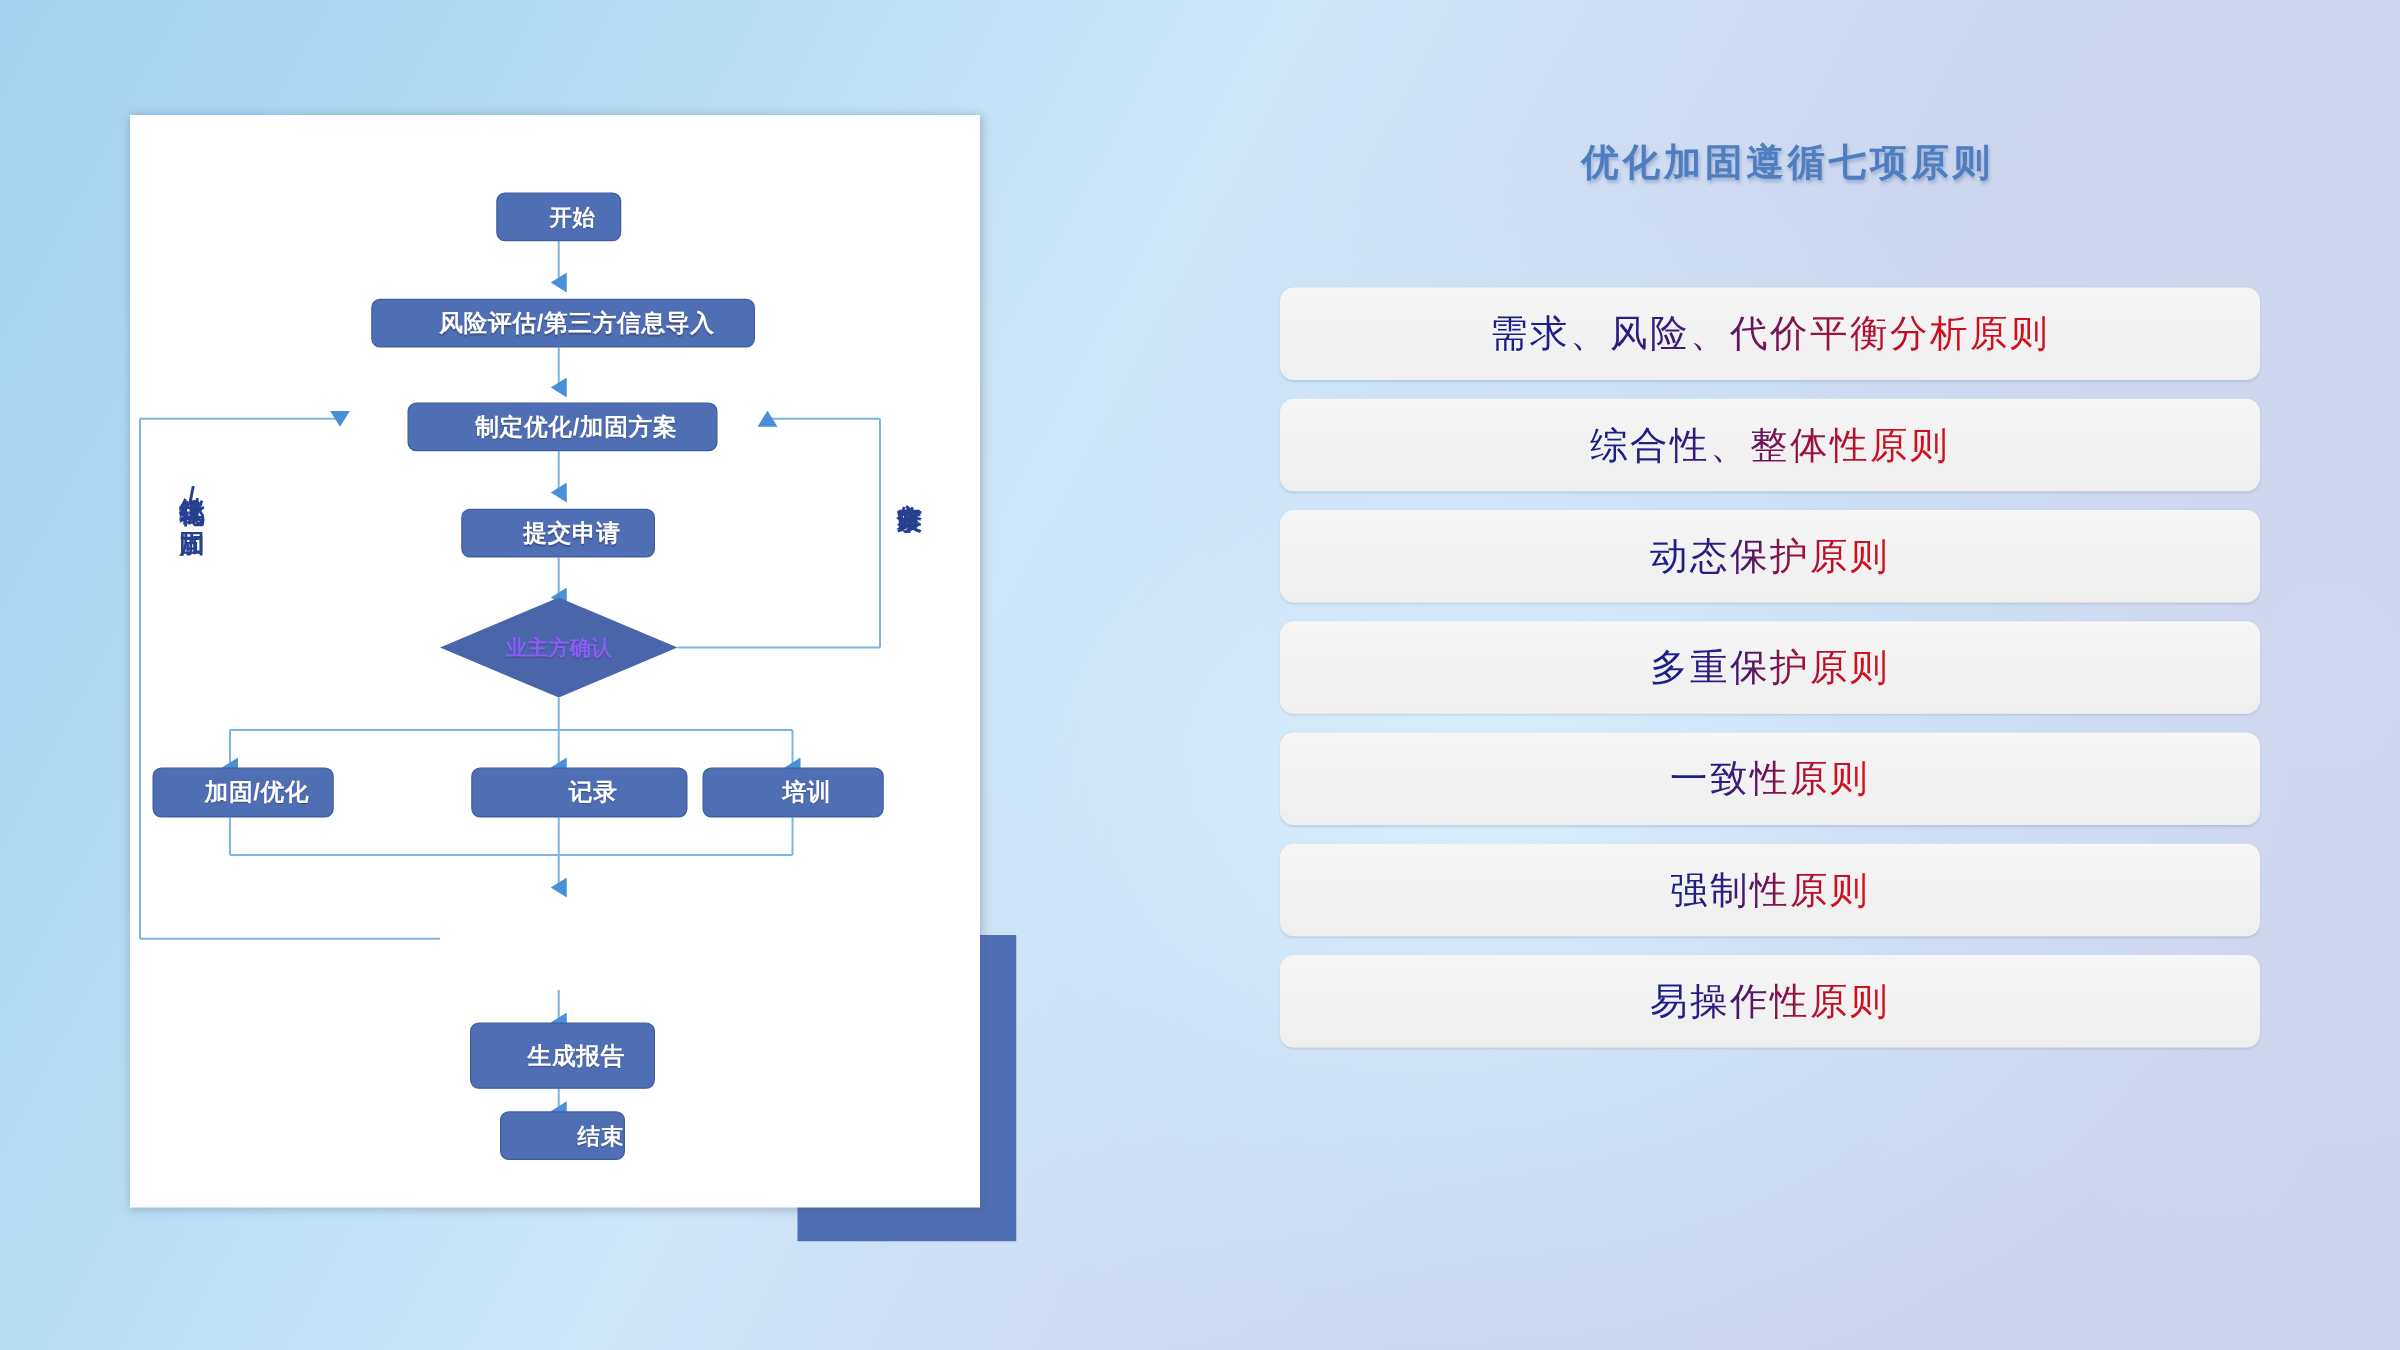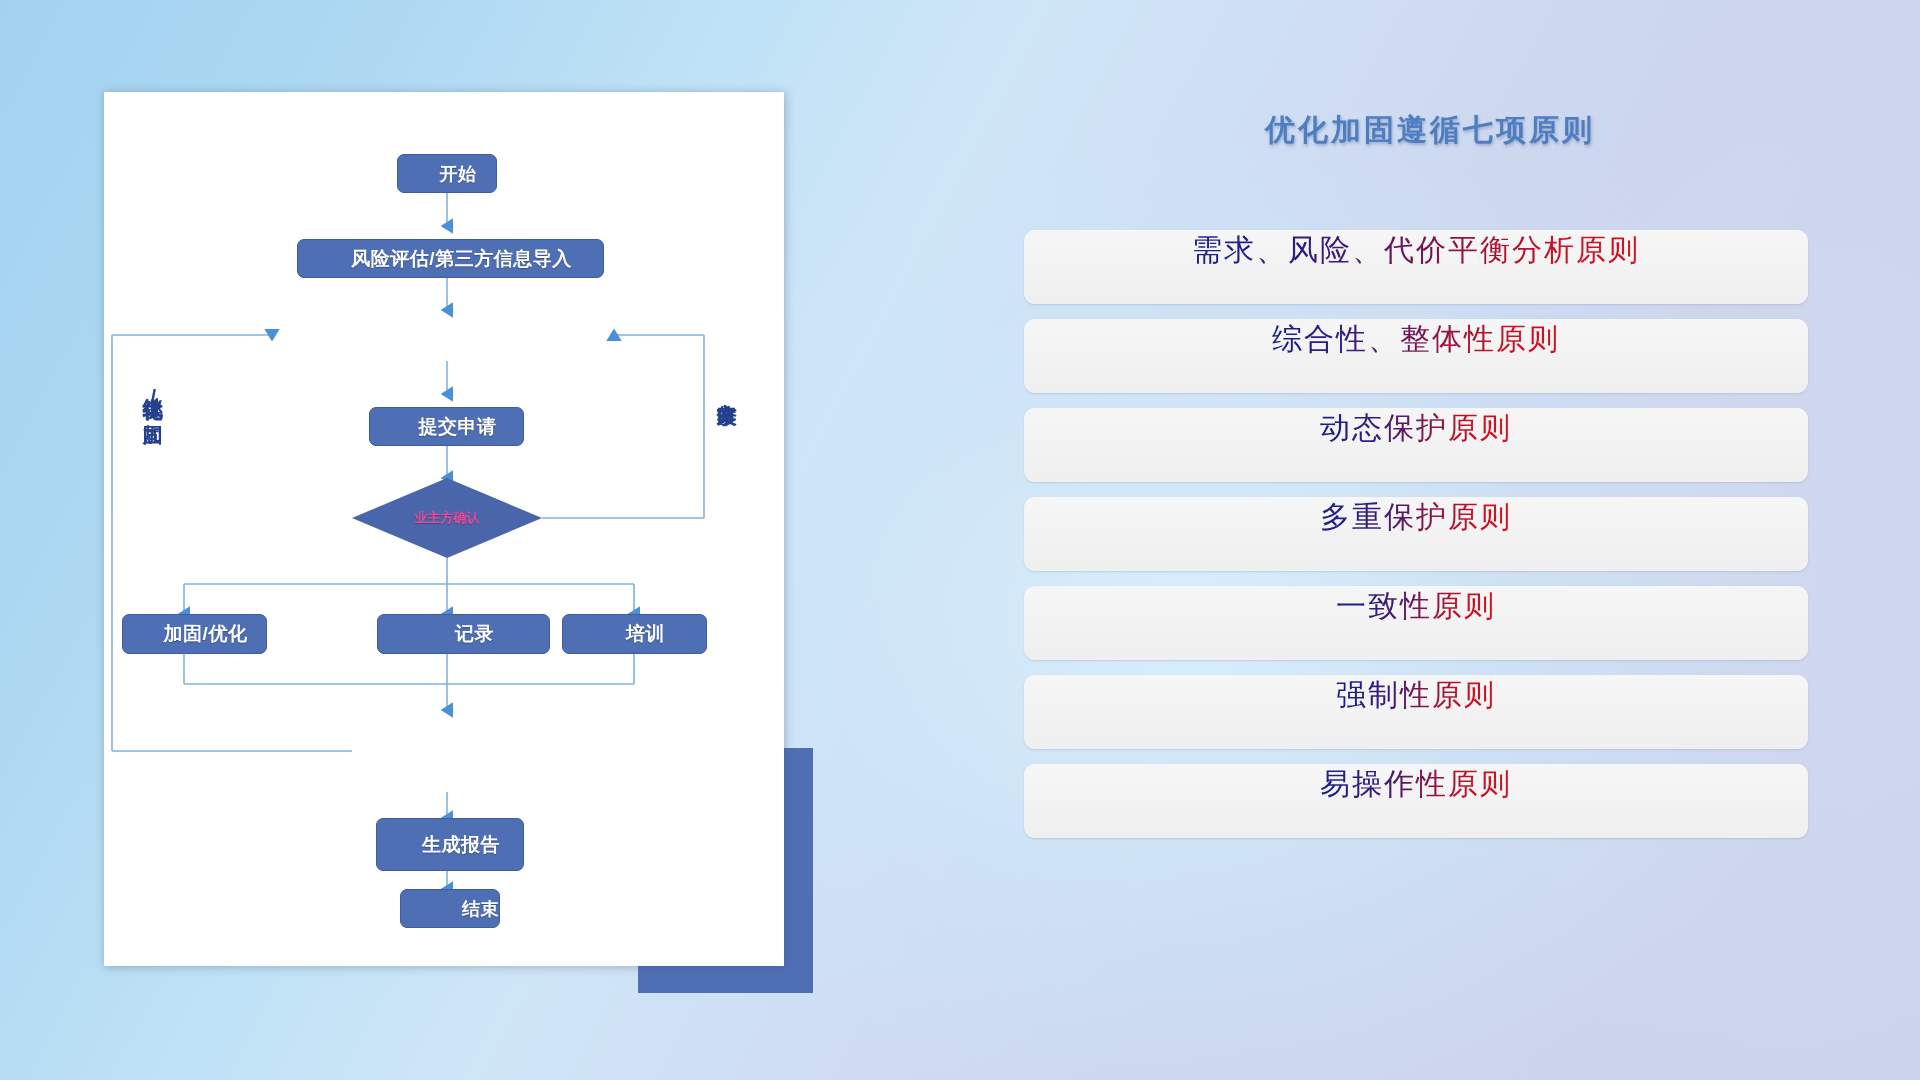--- a/index.html
+++ b/index.html
@@ -64,21 +64,21 @@
     letter-spacing: 0.5px;
     text-shadow: 0 1px 1px rgba(0,0,0,0.28);
     white-space: nowrap;
     padding-left: 22px;
   }
 
   .diamond-wrap { position: absolute; }
   .diamond-wrap .dlabel {
     position: absolute; inset: 0;
     display: flex; align-items: center; justify-content: center;
-    color: #ec4899; font-weight: bold; font-size: 13px;
+    color: #8b5cf6; font-weight: bold; font-size: 17px;
     text-shadow: 0 1px 1px rgba(0,0,0,0.28);
     white-space: nowrap;
   }
 
   .vlabel {
     position: absolute;
     writing-mode: vertical-rl;
     text-orientation: upright;
     color: #26408f;
     font-weight: bold;
@@ -105,21 +105,21 @@
     left: 1024px; top: 230px;
     width: 784px;
   }
   .pitem {
     position: relative;
     box-sizing: border-box;
     height: 74px;
     margin-bottom: 15px;
     border-radius: 11px;
     background: linear-gradient(180deg,#f6f6f6 0%, #f2f2f2 55%, #efefef 100%);
-    display: flex; align-items: flex-start; justify-content: center;
+    display: flex; align-items: center; justify-content: center;
     box-shadow: 0 1px 2px rgba(70,90,130,0.18);
   }
   
   .pitem::before {
     content: "";
     position: absolute;
     inset: -2px;
     border-radius: 12px;
     background: linear-gradient(180deg, #3a5ba8 0%, #5a4a9a 30%, #8b2f63 62%, #cf1026 100%);
     z-index: -1;
@@ -201,20 +201,23 @@
       </svg>
 
       <div class="node" style="left:293px; top:62px; width:100px; height:39px; font-size:18px;">
         <span>开始</span>
       </div>
 
       <div class="node" style="left:193px; top:147px; width:307px; height:39px; font-size:19px;">
         <span>风险评估/第三方信息导入</span>
       </div>
 
+      <div class="node" style="left:222px; top:230px; width:248px; height:39px; font-size:19px;">
+        <span>制定优化/加固方案</span>
+      </div>
 
       <div class="node" style="left:265px; top:315px; width:155px; height:39px; font-size:19px;">
         <span>提交申请</span>
       </div>
 
       <div class="diamond-wrap" style="left:248px; top:386px; width:190px; height:80px;">
         <svg width="190" height="80">
           <polygon points="95,0 190,40 95,80 0,40" fill="#4a66ab"></polygon>
         </svg>
         <div class="dlabel">业主方确认</div>

